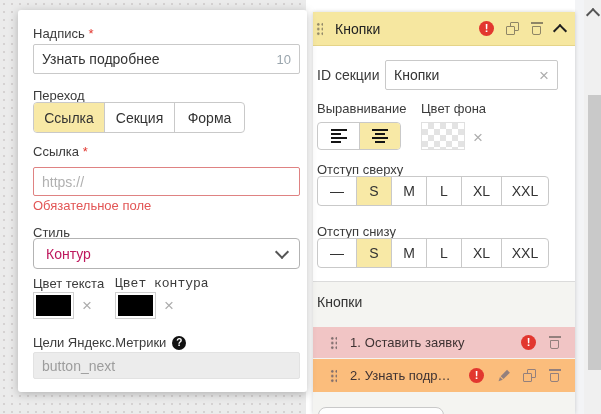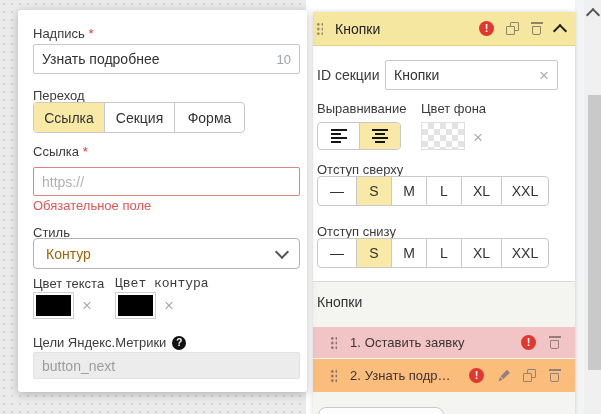--- a/index.html
+++ b/index.html
@@ -43,21 +43,21 @@
     background-size:4.5px 4.7px;}
   .x-icon{font-size:17px;color:#adadad;line-height:1;}
   
   .ipt{display:flex;align-items:center;border:1px solid #c9c9c9;background:#fff;box-sizing:border-box;padding:0 8px;border-radius:2px;}
   .ipt input{border:0;outline:0;background:transparent;font-family:"Liberation Sans",sans-serif;font-size:14px;color:#333;flex:1;min-width:0;padding:0;}
   .ipt input::placeholder{color:#b0b0b0;}
   .counter{font-size:13px;color:#9aa5ad;}
   .ipt.red{border-color:#df8282;}
   .err-text{font-size:13px;color:#e25555;}
   .select{display:flex;align-items:center;justify-content:space-between;border:1px solid #b3b3b3;border-radius:4px;
-    background:#fff;box-sizing:border-box;padding:0 12px;font-size:14px;color:#a16207;}
+    background:#fff;box-sizing:border-box;padding:0 12px;font-size:14px;color:#be185d;}
   .ipt.gray{background:#ececec;border-color:#e2e2e2;}
   .ipt.gray input::placeholder{color:#9d9d9d;}
   
   .seg{display:inline-flex;border:1px solid #c9c9c9;border-radius:4px;overflow:hidden;background:#fff;box-sizing:border-box;}
   .seg .cell{display:flex;align-items:center;justify-content:center;font-size:14px;color:#333;box-sizing:border-box;}
   .seg .cell + .cell{border-left:1px solid #c9c9c9;}
   .seg .sel{background:#f8e9a6;}
   .al{width:16px;height:14px;background-repeat:no-repeat;
     background-image:linear-gradient(#141414,#141414),linear-gradient(#141414,#141414),linear-gradient(#141414,#141414),linear-gradient(#141414,#141414);
     background-size:16px 2px,10px 2px,16px 2px,10px 2px;}

